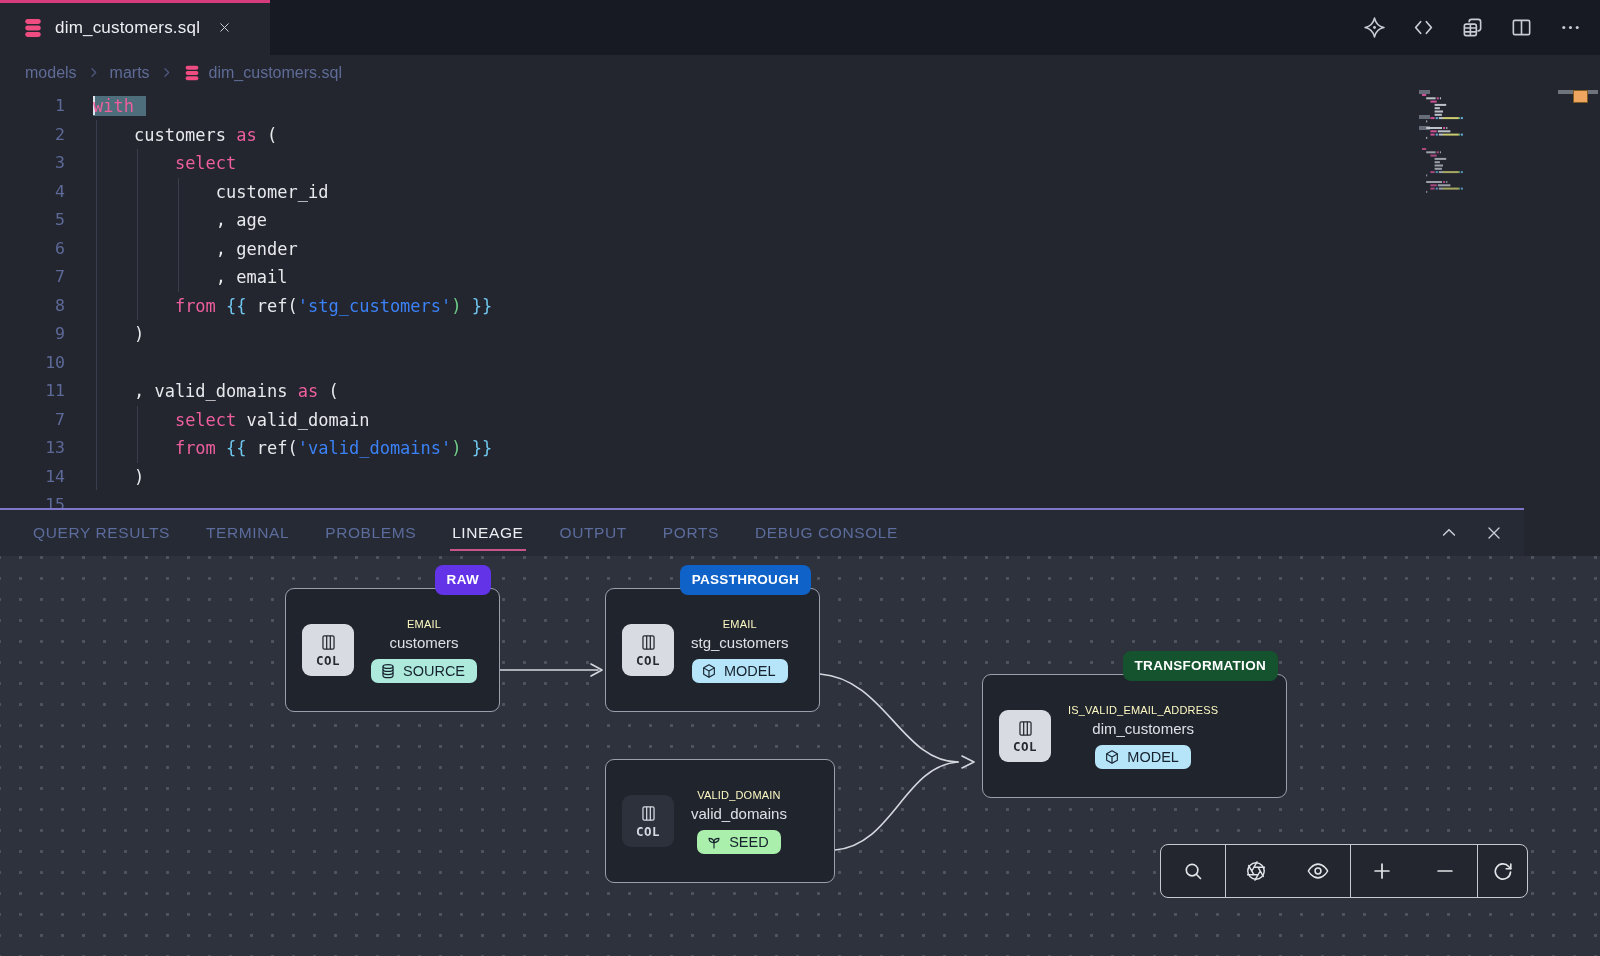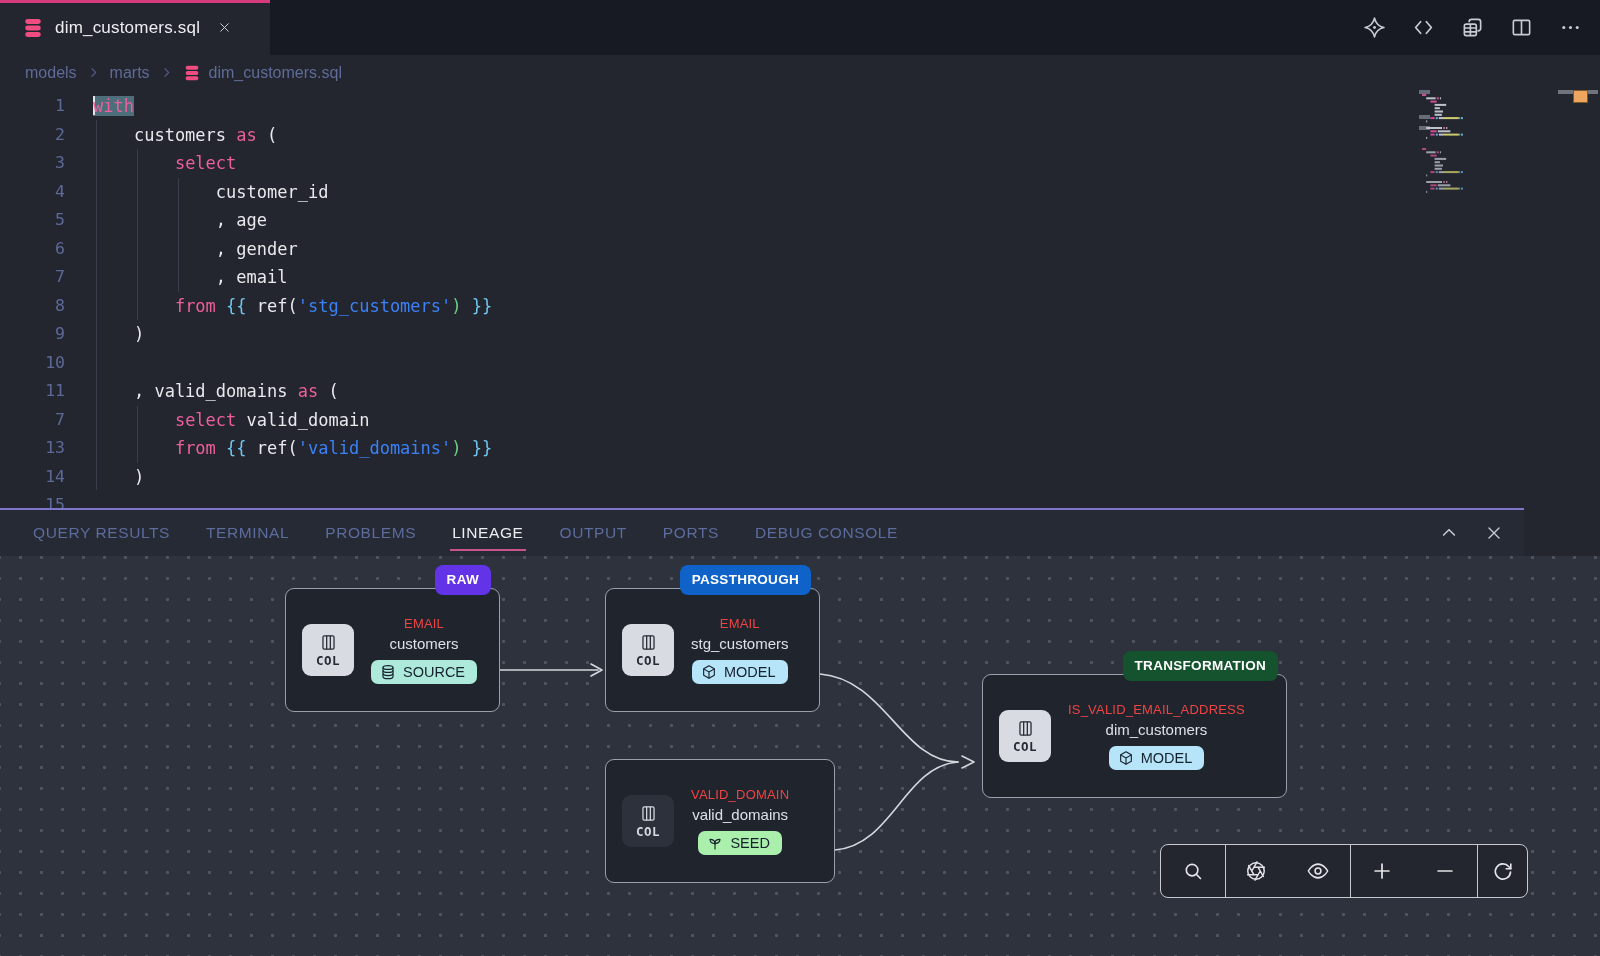--- a/index.html
+++ b/index.html
@@ -31,21 +31,21 @@
   .bc-db svg{width:18px;height:18px;}
 
   
   #editor{position:absolute;left:0;top:90px;width:1600px;height:418px;background:#23252f;overflow:hidden;}
   #lines{position:absolute;left:0;top:2px;width:1400px;}
   .cline{display:flex;height:28.5px;line-height:28.5px;
     font-family:"DejaVu Sans Mono","Liberation Mono",monospace;font-size:17px;}
   .ln{width:65px;text-align:right;color:#5d6a98;font-size:16.5px;flex:none;user-select:none;}
   .ccode{margin-left:28px;white-space:pre;}
   .kw{color:#ee5f9d}.pl{color:#e8e9ec}.jj{color:#6fc6ee}.st{color:#3b82f6}.gr{color:#6fd087}
-  .sel{background:#4d6e7a;padding-right:0;}
+  .sel{background:#4d6e7a;padding-right:12px;}
   .cursor{display:inline-block;width:2px;height:19px;background:#dfe5ea;vertical-align:-3px;margin-right:-2px;}
   .iguide{position:absolute;width:1px;background:#383e4c;}
   .g1{left:96px;top:30px;height:370px;}
   .g2{left:137px;top:59px;height:171px;}
   .g3{left:178px;top:88px;height:114px;}
   .g4{left:137px;top:316px;height:57px;}
   #minimap{position:absolute;right:70px;top:0;width:110px;height:140px;cursor:pointer;}
   .mm-marker{position:absolute;background:#666c78;width:11px;height:4px;}
   #scrollbar-track{position:absolute;right:0;top:0;width:42px;height:418px;}
   .sb-bar{position:absolute;right:2px;top:0;width:40px;height:4px;background:#6e737c;}
@@ -71,21 +71,21 @@
   .node-0{left:285px;top:32px;width:215px;height:124px;}
   .node-1{left:605px;top:32px;width:215px;height:124px;}
   .node-2{left:605px;top:203px;width:230px;height:124px;}
   .node-3{left:982px;top:118px;width:305px;height:124px;}
   .colbox{width:52px;height:52px;border-radius:9px;flex:none;display:flex;flex-direction:column;
     align-items:center;justify-content:center;}
   .colbox.light{background:#d8dbe1;color:#252a33;}
   .colbox.dark{background:#2c313b;color:#d5d9e0;}
   .colbox svg{width:19px;height:19px;}
   .collabel{font-family:"DejaVu Sans Mono","Liberation Mono",monospace;font-size:12.5px;font-weight:bold;letter-spacing:.5px;margin-top:1px;}
-  .ncol{color:#ef4444;font-size:13px;font-weight:500;letter-spacing:.2px;}
+  .ncol{color:#fef9c3;font-size:11px;font-weight:500;letter-spacing:.2px;}
   .ntable{color:#dde0e6;font-size:15px;margin-top:4px;}
   .nbadge{display:inline-flex;align-items:center;gap:7px;margin-top:8px;border-radius:7px;
     padding:4px 12px 4px 9px;color:#16222e;font-size:14.5px;font-weight:500;}
   .nbadge svg{width:16px;height:16px;}
   .ntag{position:absolute;top:-24px;right:8px;height:30px;line-height:30px;padding:0 12px;
     border-radius:8px;color:#fff;font-size:13.5px;font-weight:600;letter-spacing:.3px;}
 
   
   #ltoolbar{position:absolute;left:1160px;top:288px;width:368px;height:54px;background:#23262f;
     border:1.5px solid #c6c9cf;border-radius:8px;box-sizing:border-box;display:flex;overflow:hidden;}

